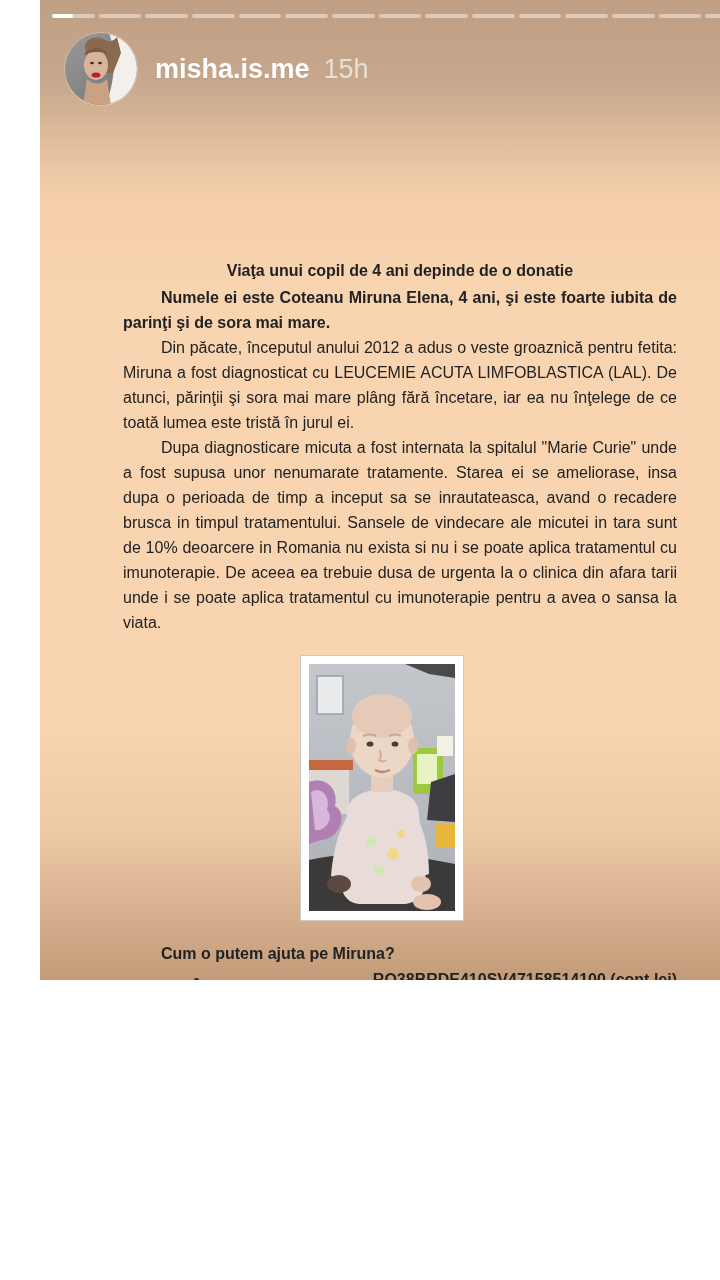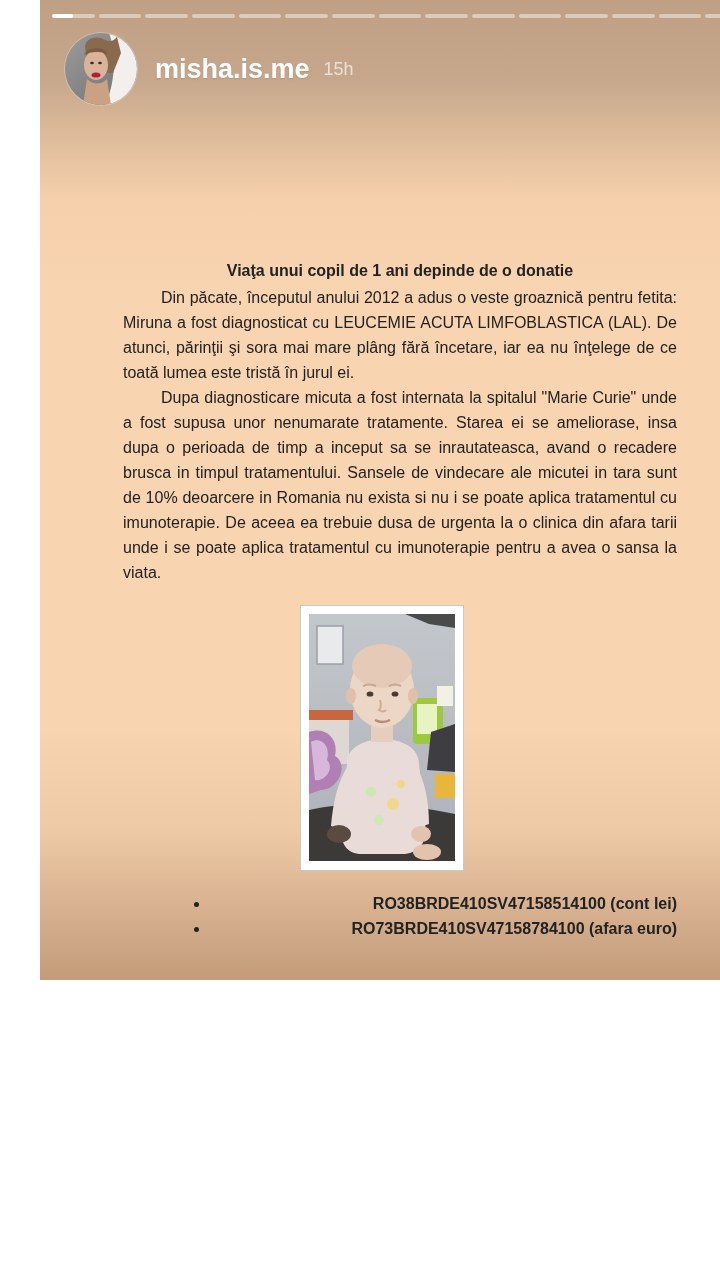--- a/index.html
+++ b/index.html
@@ -49,21 +49,21 @@
   }
   .avatar svg { display:block; width:100%; height:100%; }
   .username {
     margin-left: 18px;
     color: #ffffff; font-size: 27px; font-weight: bold;
     text-shadow: 0 1px 2px rgba(0,0,0,0.08);
     cursor: pointer;
   }
   .timestamp {
     margin-left: 14px;
-    color: rgba(255,255,255,0.65); font-size: 18px; font-weight: normal;
+    color: rgba(255,255,255,0.65); font-size: 27px; font-weight: normal;
   }
 
   
   .doc {
     position: absolute; left: 83px; top: 258px; width: 554px;
     color: #222222;
     font-size: 16px; line-height: 25px;
     text-align: justify;
   }
   .doc-title {
@@ -152,21 +152,22 @@
         <ellipse cx="35" cy="30" rx="1.8" ry="1.2" fill="#3a2a20"></ellipse>
         <ellipse cx="31" cy="42" rx="4.5" ry="2.6" fill="#b02038"></ellipse>
         <path d="M22 46 C28 52 36 52 42 46 L46 72 L18 72 Z" fill="#caa183"></path>
       </svg>
     </div>
     <div class="username">misha.is.me</div>
     <div class="timestamp">15h</div>
   </div>
 
   <div class="doc">
-    <p class="doc-title bold">Viaţa unui copil de 1 ani depinde de o donatie</p>
+    <p class="doc-title bold">Viaţa unui copil de 4 ani depinde de o donatie</p>
+    <p class="indent bold">Numele ei este Coteanu Miruna Elena, 4 ani, şi este foarte iubita de parinţi şi de sora mai mare.</p>
     <p class="indent">Din păcate, începutul anului 2012 a adus o veste groaznică pentru fetita: Miruna a fost diagnosticat cu LEUCEMIE ACUTA LIMFOBLASTICA (LAL). De atunci, părinţii şi sora mai mare plâng fără încetare, iar ea nu înţelege de ce toată lumea este tristă în jurul ei.</p>
     <p class="indent">Dupa diagnosticare micuta a fost internata la spitalul "Marie Curie" unde a fost supusa unor nenumarate tratamente. Starea ei se ameliorase, insa dupa o perioada de timp a inceput sa se inrautateasca, avand o recadere brusca in timpul tratamentului. Sansele de vindecare ale micutei in tara sunt de 10% deoarcere in Romania nu exista si nu i se poate aplica tratamentul cu imunoterapie. De aceea ea trebuie dusa de urgenta la o clinica din afara tarii unde i se poate aplica tratamentul cu imunoterapie pentru a avea o sansa la viata.</p>
 
     <div class="photo-frame">
       <svg viewBox="0 0 146 247">
         <defs>
           <linearGradient id="wall" x1="0" y1="0" x2="0" y2="1">
             <stop offset="0" stop-color="#c3c7cc"></stop>
             <stop offset="1" stop-color="#aeb2b8"></stop>
           </linearGradient>
@@ -217,20 +218,21 @@
 
         <ellipse cx="61" cy="80" rx="3.4" ry="2.6" fill="#4a3a30"></ellipse>
         <ellipse cx="86" cy="80" rx="3.4" ry="2.6" fill="#4a3a30"></ellipse>
         <path d="M54 72 Q61 69 67 72" stroke="#c9a88f" stroke-width="2" fill="none"></path>
         <path d="M80 72 Q86 69 92 72" stroke="#c9a88f" stroke-width="2" fill="none"></path>
         <path d="M71 86 Q73 94 70 96 Q74 99 77 96" stroke="#d3ab90" stroke-width="2" fill="none"></path>
         <path d="M66 106 Q73 110 81 106" stroke="#b98a74" stroke-width="2.4" fill="none"></path>
       </svg>
     </div>
 
+    <p class="doc-heading">Cum o putem ajuta pe Miruna?</p>
 
     <ul class="accounts">
       <li>RO38BRDE410SV47158514100 (cont lei)</li>
       <li>RO73BRDE410SV47158784100 (afara euro)</li>
     </ul>
   </div>
 
   <button class="share-btn">
     <svg viewBox="0 0 50 52">
       <g fill="none" stroke="#ffffff" stroke-width="3.4" stroke-linejoin="round" stroke-linecap="round">

